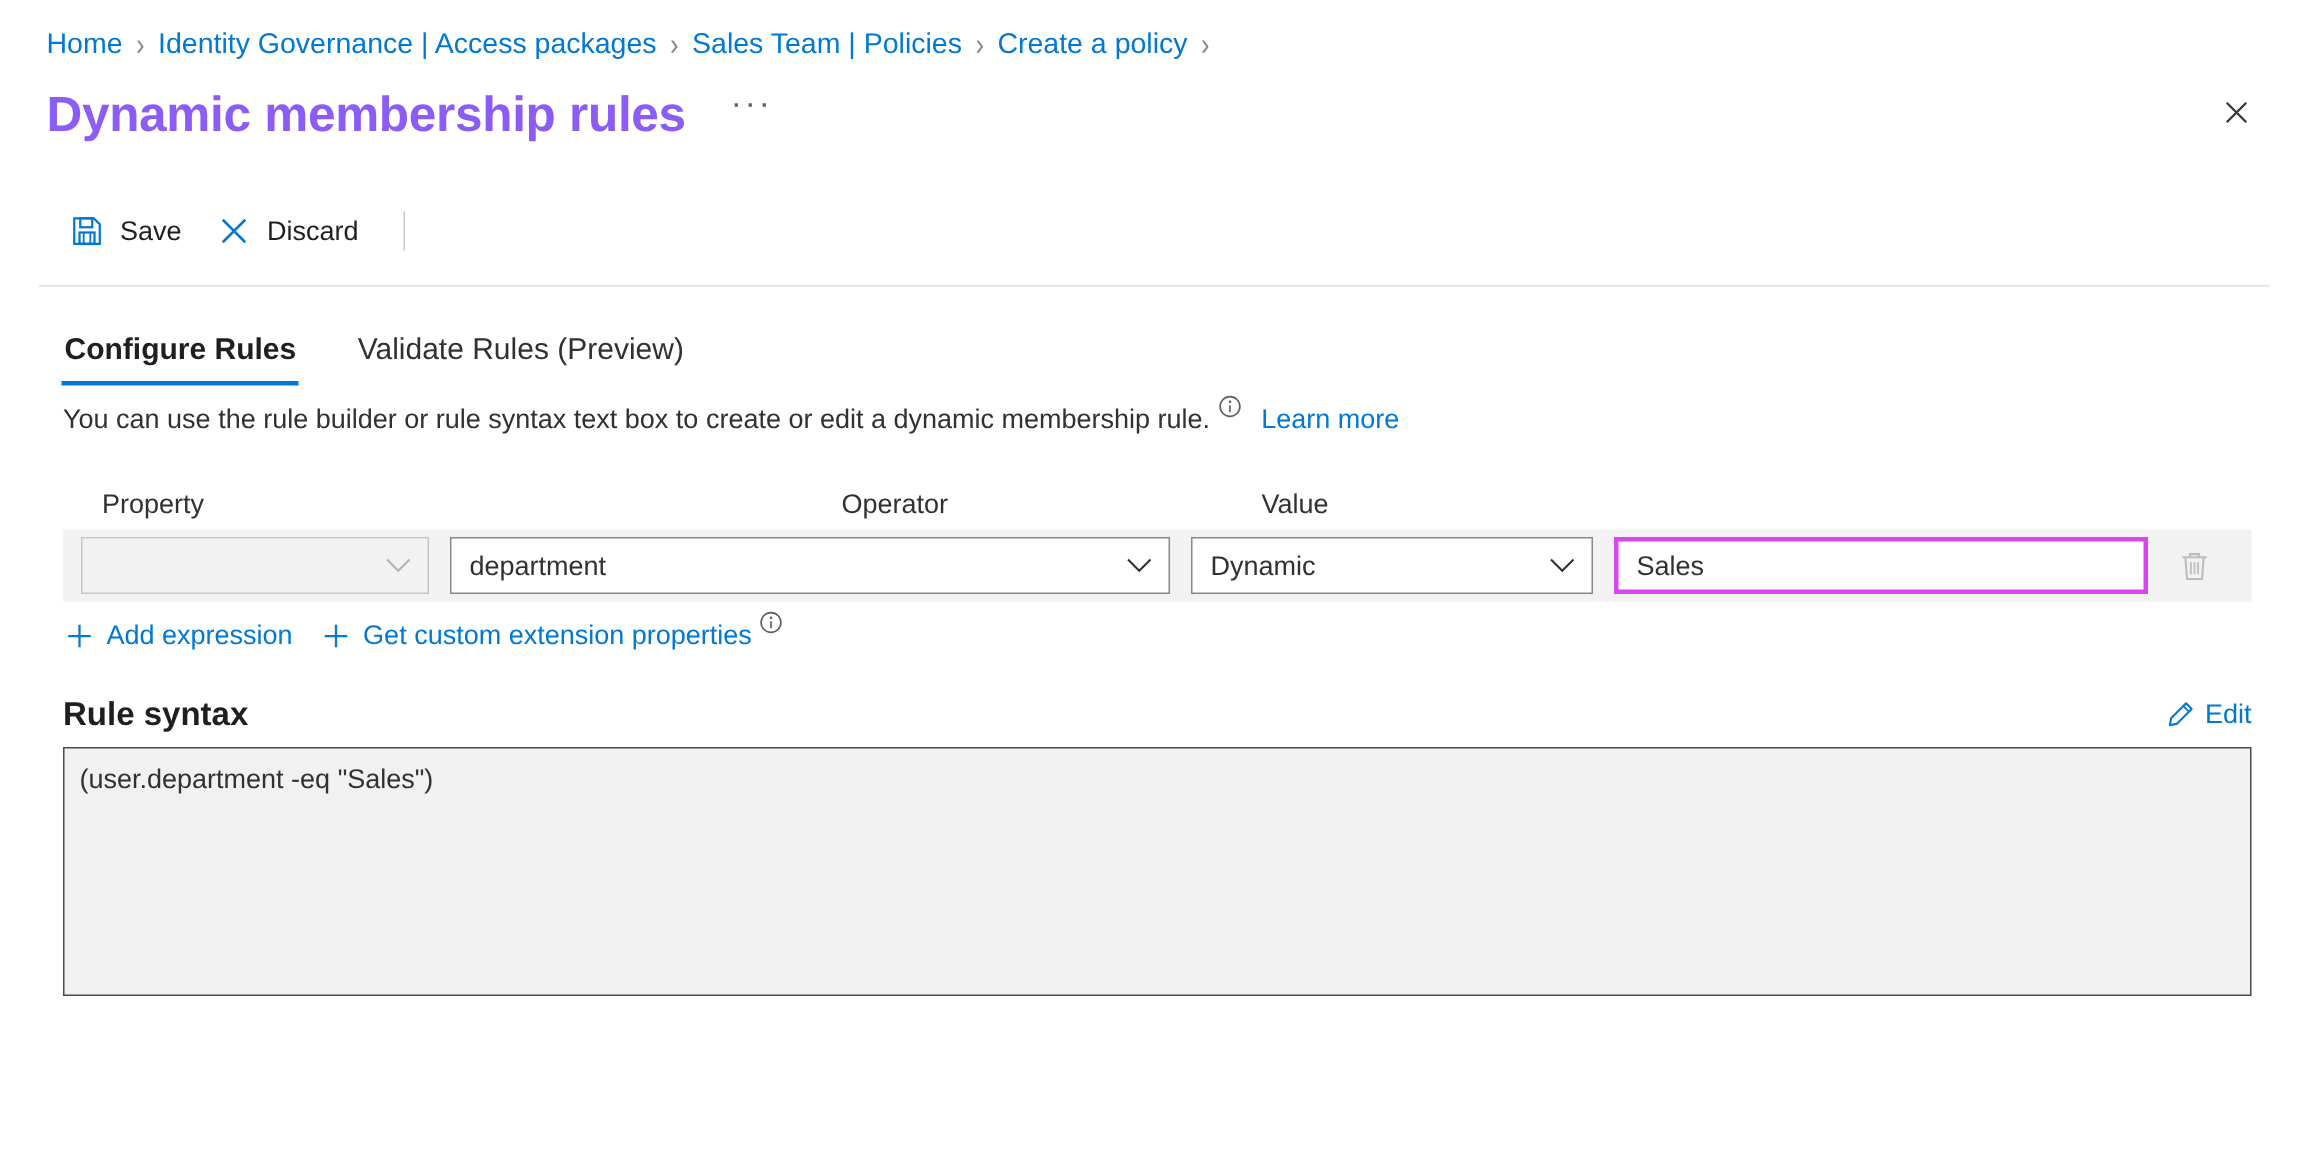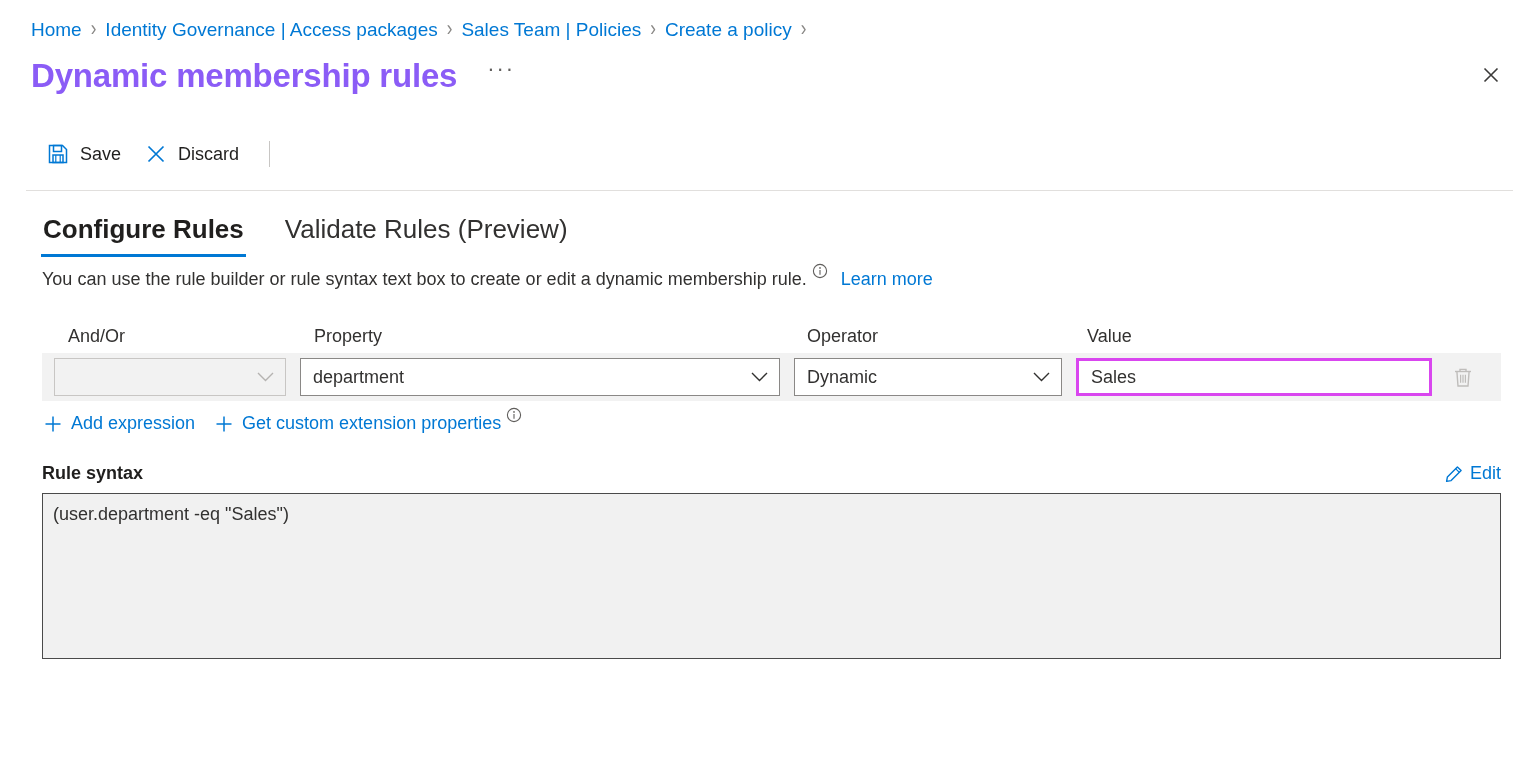--- a/index.html
+++ b/index.html
@@ -121,21 +121,21 @@
   
   .tabs {
     display: flex;
     align-items: flex-end;
     padding-left: 41px;
     height: 54px;
     margin-top: 12px;
   }
   .tab {
     position: relative;
-    font-size: 26px;
+    font-size: 20px;
     color: #323130;
     padding: 0 2px 12px 2px;
     margin-right: 37px;
     cursor: pointer;
     white-space: nowrap;
   }
   .tab.active {
     font-weight: 700;
     color: #201f1e;
   }
@@ -281,21 +281,21 @@
 
   
   .syntax-head {
     display: flex;
     align-items: center;
     justify-content: space-between;
     padding: 0 38px 0 42px;
     margin-top: 28px;
   }
   .syntax-label {
-    font-size: 18px;
+    font-size: 22px;
     font-weight: 700;
     color: #201f1e;
   }
   .edit-link {
     display: flex;
     align-items: center;
     color: #0078d4;
     font-size: 18px;
     cursor: pointer;
   }
@@ -389,21 +389,20 @@
       <circle cx="8" cy="4.9" r="0.85" fill="#605e5c"></circle>
       <path d="M8 7.1 V11.8" stroke="#605e5c" stroke-width="1.1"></path>
     </svg>
   </span>
   <span class="link">Learn more</span>
 </div>
 
 <div class="builder">
 
   <div class="grid-head">
-    <div class="hcell col-andor first">And/Or</div>
     <div class="hcell col-prop">Property</div>
     <div class="hcell col-op">Operator</div>
     <div class="hcell col-val">Value</div>
     <div class="hcell col-del"></div>
   </div>
 
   <div class="row">
 
     <div class="field disabled cell-andor">
       <span></span>

